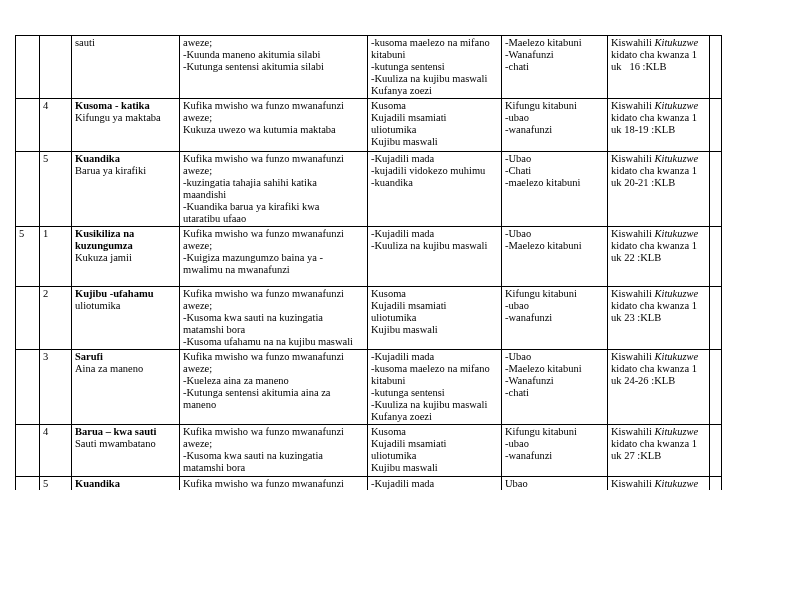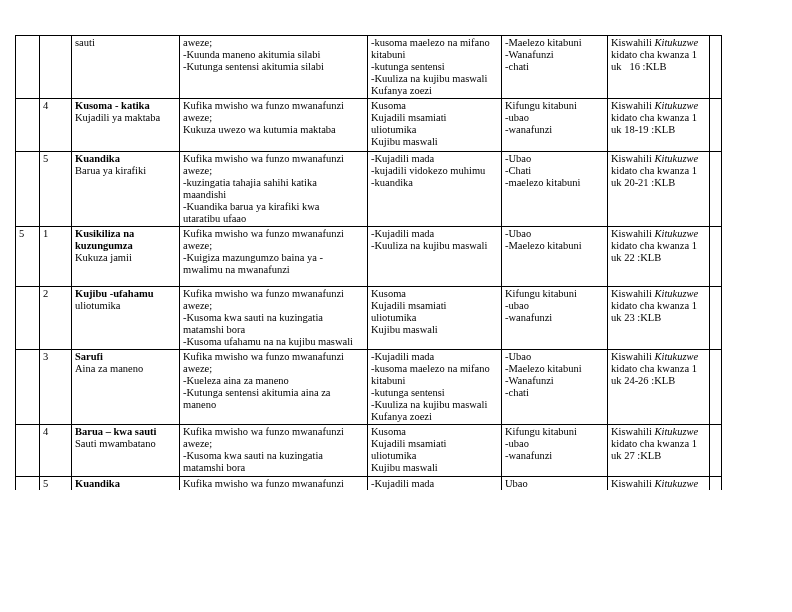--- a/index.html
+++ b/index.html
@@ -70,21 +70,21 @@
 kidato cha kwanza 1
 uk&nbsp;&nbsp; 16 :KLB</span></span></td>
           <td class="c-rem"><span class="ml"></span></td>
         </tr>
 
 <tr>
           <td class="c-week"><span class="ml"></span></td>
           <td class="c-lesson"><span class="ml">4</span></td>
           <td class="c-topic">
             <span class="blk b ml">Kusoma - katika</span>
-            <span class="blk ml">Kujadili ya maktaba</span>
+            <span class="blk ml">Kifungu ya maktaba</span>
           </td>
           <td class="c-obj"><span class="ml">Kufika mwisho wa funzo mwanafunzi
 aweze;
 Kukuza uwezo wa kutumia maktaba</span></td>
           <td class="c-act"><span class="ml">Kusoma
 Kujadili msamiati
 uliotumika
 Kujibu maswali</span></td>
           <td class="c-res"><span class="ml">Kifungu kitabuni
 -ubao

